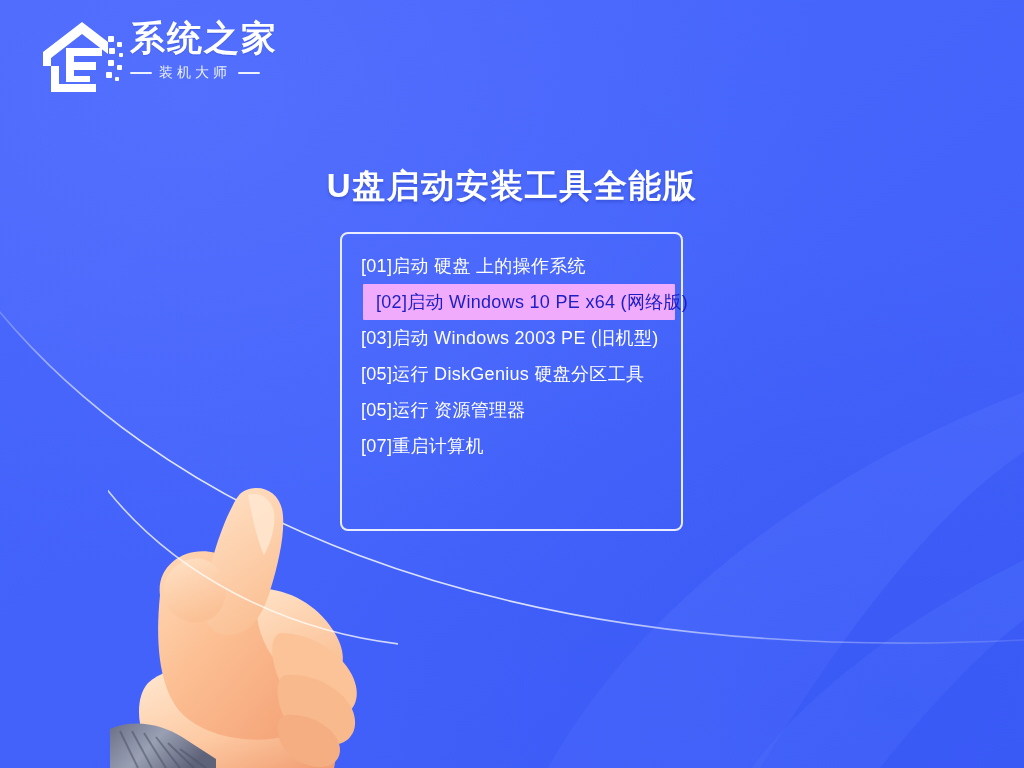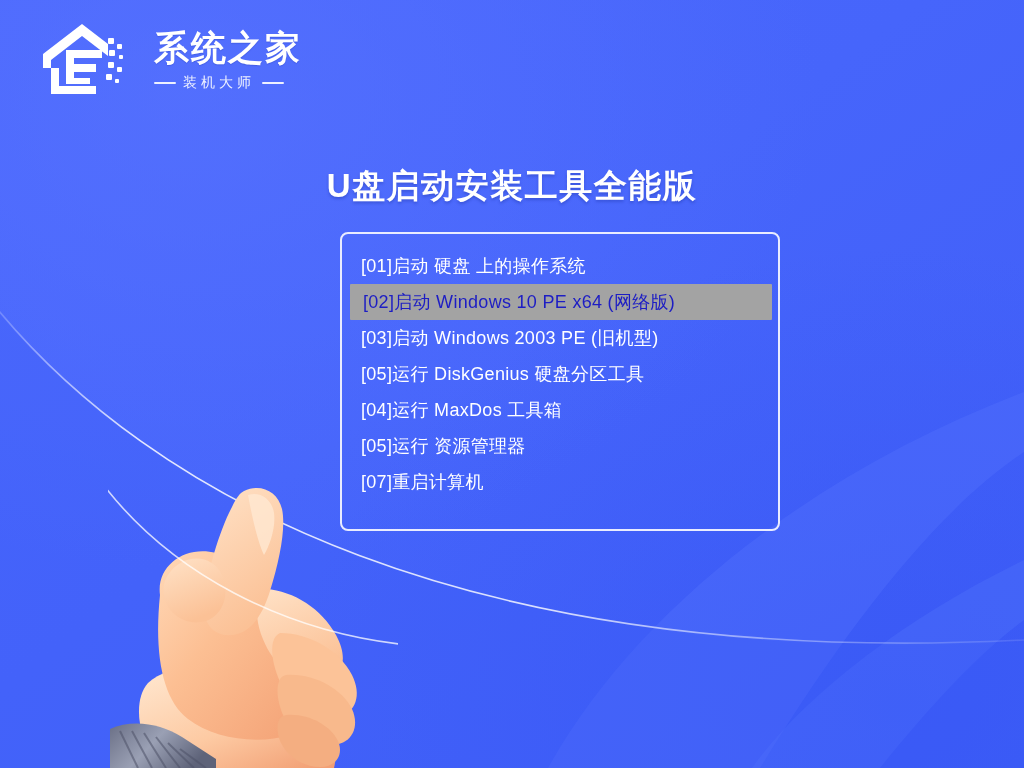--- a/index.html
+++ b/index.html
@@ -27,22 +27,22 @@
     pointer-events: none;
   }
   .bg-svg { position: absolute; inset: 0; width: 1024px; height: 768px; display: block; }
 
   
   #brand {
     position: absolute;
     left: 38px;
     top: 18px;
     display: flex;
-    align-items: center;
-    gap: 24px;
+    align-items: flex-start;
+    gap: 0;
     height: 84px;
   }
   #brand-mark { width: 92px; height: 80px; display: block; flex: none; }
   #brand-text { display: flex; flex-direction: column; justify-content: center; }
   #brand-name {
     color: #ffffff;
     font-size: 35px;
     font-weight: bold;
     letter-spacing: 2px;
     line-height: 1.12;
@@ -80,42 +80,42 @@
     font-weight: bold;
     letter-spacing: 1.5px;
     text-shadow: 0 2px 3px rgba(18,36,140,.30);
   }
 
   
   #boot-menu {
     position: absolute;
     left: 340px;
     top: 232px;
-    width: 440px;
+    width: 343px;
     height: 299px;
     border: 2px solid #e9ecff;
     border-radius: 8px;
     padding: 14px 0 0 0;
   }
   .menu-list { list-style: none; }
   .menu-item {
     height: 36px;
     line-height: 36px;
     margin: 0 8px 0 8px;
     padding: 0 10px 0 11px;
     color: #ffffff;
     font-size: 18px;
     white-space: nowrap;
     letter-spacing: .3px;
     border-radius: 1px;
   }
   .menu-item.selected {
-    background: #a3a3a3;
+    background: #f0abfc;
     color: #1d1dc4;
-    margin-left: 8px;
+    margin-left: 21px;
     margin-right: 6px;
     padding-left: 13px;
   }
 
   
   #pointing-hand {
     position: absolute;
     left: 108px;
     top: 483px;
     width: 290px;
@@ -206,21 +206,20 @@
   </div>
 
   <div id="page-title">U盘启动安装工具全能版</div>
 
   <div id="boot-menu">
     <ul class="menu-list">
       <li class="menu-item">[01]启动 硬盘 上的操作系统</li>
       <li class="menu-item selected">[02]启动 Windows 10 PE x64 (网络版)</li>
       <li class="menu-item">[03]启动 Windows 2003 PE (旧机型)</li>
       <li class="menu-item">[05]运行 DiskGenius 硬盘分区工具</li>
-      <li class="menu-item">[04]运行 MaxDos 工具箱</li>
       <li class="menu-item">[05]运行 资源管理器</li>
       <li class="menu-item">[07]重启计算机</li>
     </ul>
   </div>
 
   <div id="pointing-hand">
     <svg viewBox="0 0 290 285" xmlns="http://www.w3.org/2000/svg">
       <defs>
         <linearGradient id="skin" x1="0" y1="0" x2="1" y2="1">
           <stop offset="0%" stop-color="#ffd9b8"></stop>

